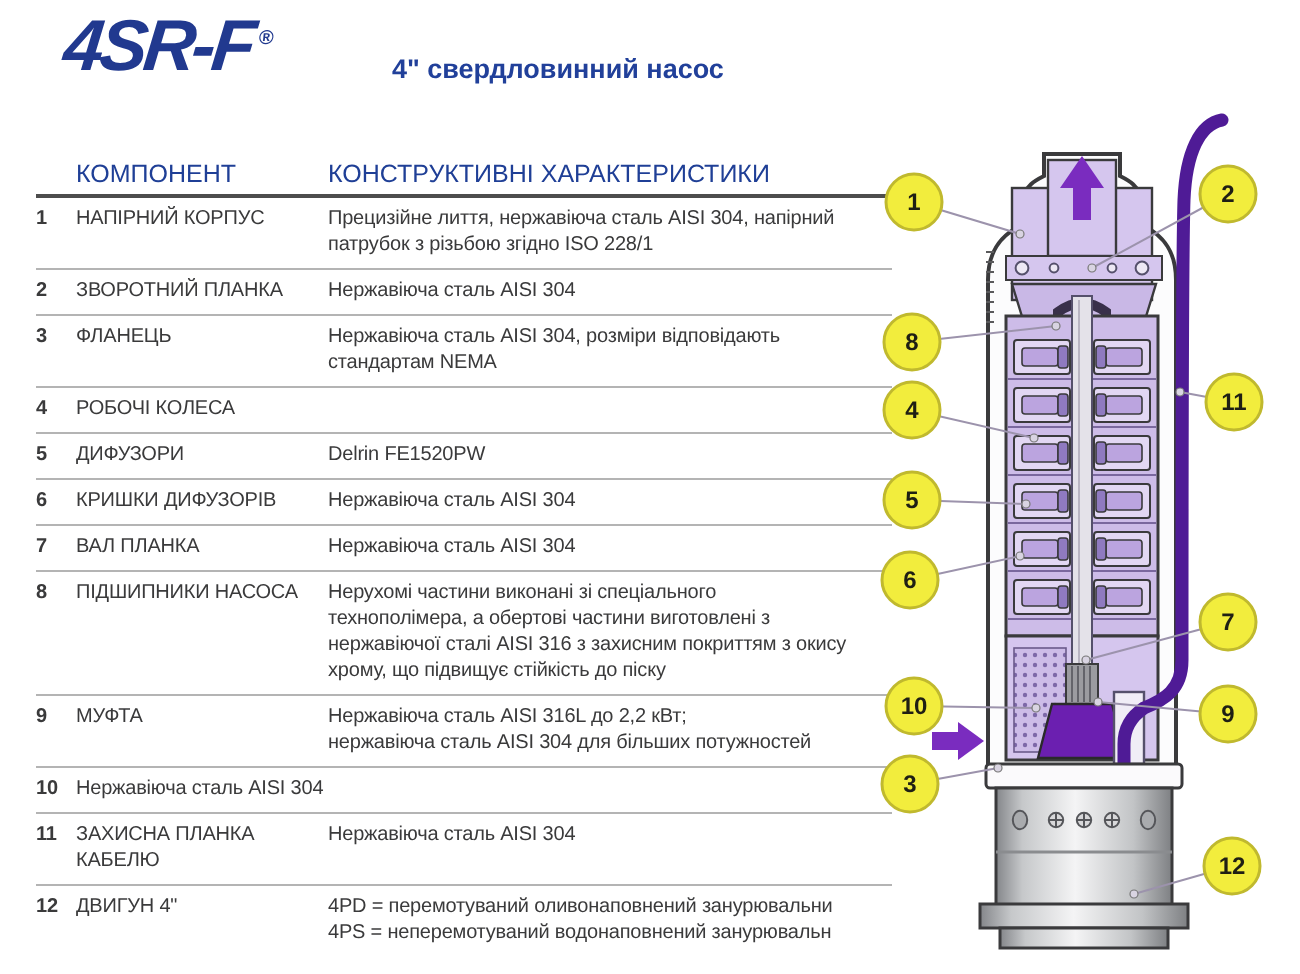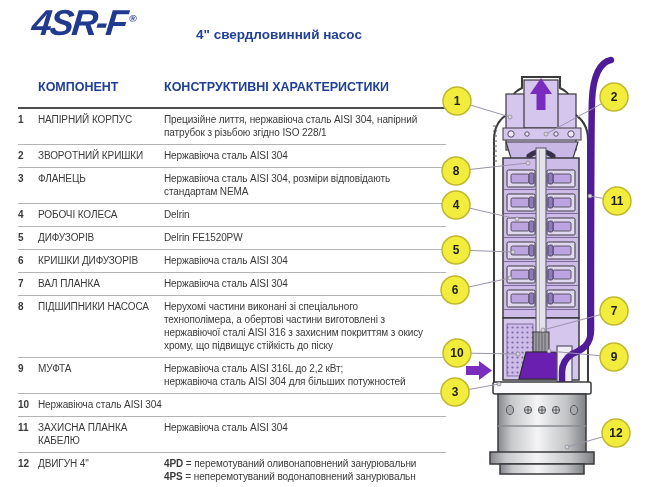--- a/index.html
+++ b/index.html
@@ -18,33 +18,33 @@
   .subtitle{
     position:absolute; left:196px; top:27px;
     font-size:13.5px; font-weight:bold; color:#21409A;
   }
   
   .table-wrap{
     position:absolute; left:18px; top:80px; width:428px; color:#3A3A3B;
   }
   .thead{
     display:grid; grid-template-columns:20px 126px 1fr;
-    font-weight:bold; font-size:12.5px; color:#1F3F96;
-    padding-bottom:13px; border-bottom:2px solid #4D4D4D;
+    font-weight:normal; font-size:12.5px; color:#1F3F96;
+    padding-bottom:3px; border-bottom:2px solid #4D4D4D;
   }
   .row{
     display:grid; grid-template-columns:20px 126px 1fr;
     padding:4px 0 5px 0; border-bottom:1px solid #B4B4B4;
     font-size:10px; line-height:13px; letter-spacing:-0.1px;
   }
   .row:last-child{border-bottom:none;}
   .num{font-weight:bold;}
   .name{font-weight:normal; white-space:pre-line; padding-right:6px;}
   .desc{white-space:pre-line;}
-  .desc b{font-weight:bold;}
+  .desc b{font-weight:normal;}
   
   #diagram{position:absolute; left:0; top:0; width:650px; height:487px;}
   .callout-num{font-size:12px; font-weight:bold; fill:#1F1F14;}
 </style>
 </head>
 <body>
 
 <div class="page">
 
   <div class="logo"><span>4SR-F</span><sup>®</sup></div>
@@ -58,37 +58,36 @@
     </div>
     <div id="tbody">
         <div class="row">
           <span class="num">1</span>
           <span class="name">НАПІРНИЙ КОРПУС</span>
           <div class="desc">Прецизійне лиття, нержавіюча сталь AISI 304, напірний
 патрубок з різьбою згідно ISO 228/1</div>
         </div>
         <div class="row">
           <span class="num">2</span>
-          <span class="name">ЗВОРОТНИЙ КРИШКИ</span>
+          <span class="name">ЗВОРОТНИЙ ПЛАНКА</span>
           <div class="desc">Нержавіюча сталь AISI 304</div>
         </div>
         <div class="row">
           <span class="num">3</span>
           <span class="name">ФЛАНЕЦЬ</span>
           <div class="desc">Нержавіюча сталь AISI 304, розміри відповідають
 стандартам NEMA</div>
         </div>
         <div class="row">
           <span class="num">4</span>
           <span class="name">РОБОЧІ КОЛЕСА</span>
-          <div class="desc">Delrin</div>
         </div>
         <div class="row">
           <span class="num">5</span>
-          <span class="name">ДИФУЗОРІВ</span>
+          <span class="name">ДИФУЗОРИ</span>
           <div class="desc">Delrin FE1520PW</div>
         </div>
         <div class="row">
           <span class="num">6</span>
           <span class="name">КРИШКИ ДИФУЗОРІВ</span>
           <div class="desc">Нержавіюча сталь AISI 304</div>
         </div>
         <div class="row">
           <span class="num">7</span>
           <span class="name">ВАЛ ПЛАНКА</span>

